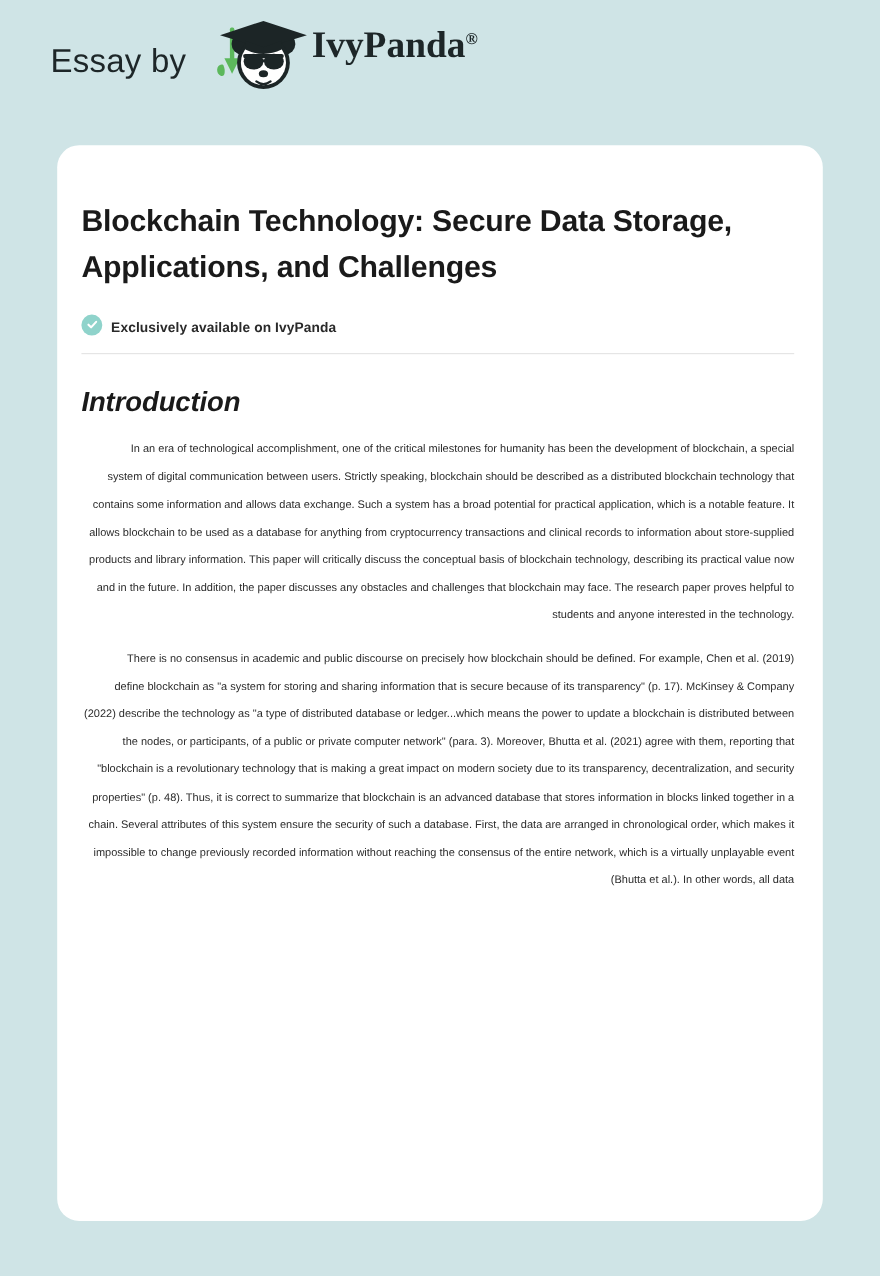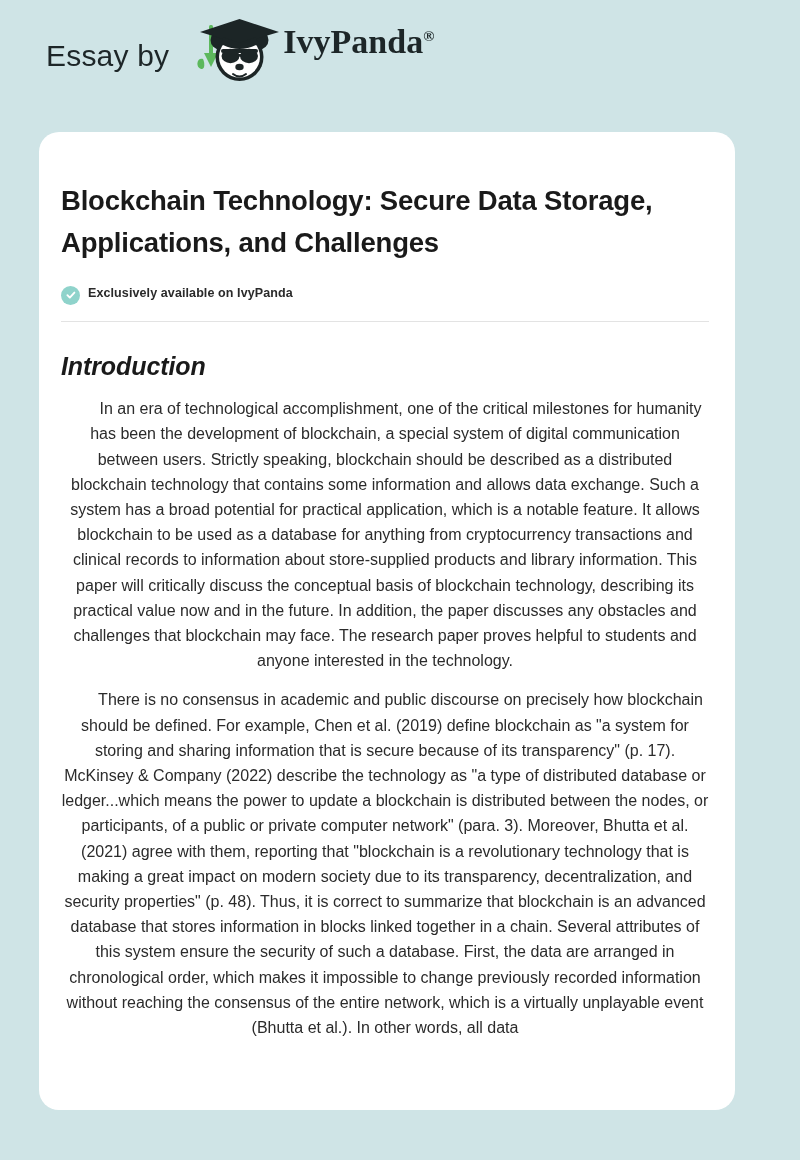--- a/index.html
+++ b/index.html
@@ -58,21 +58,21 @@
   }
   .brand-wordmark sup {
     font-size: 15px;
     vertical-align: super;
     line-height: 0;
   }
 
   
   .doc-card {
     position: absolute;
-    left: 39px;
+    left: 52px;
     top: 132px;
     width: 696px;
     height: 978px;
     background: #ffffff;
     border-radius: 20px;
     box-sizing: border-box;
     padding: 30px 26px 0 22px;
     overflow: hidden;
   }
   .doc-inner {
@@ -83,21 +83,21 @@
     font-size: 27.5px;
     font-weight: bold;
     color: #1a1a1a;
     line-height: 1.52;
     margin: 18px 0 0 0;
     letter-spacing: -0.2px;
   }
 
   .exclusive-row {
     display: flex;
-    align-items: flex-start;
+    align-items: flex-end;
     margin-top: 22px;
   }
   .check-badge {
     width: 19px;
     height: 19px;
     border-radius: 50%;
     background: #8fd3cb;
     display: flex;
     align-items: center;
     justify-content: center;
@@ -123,26 +123,26 @@
     font-size: 25px;
     font-weight: bold;
     color: #1a1a1a;
     margin: 28px 0 0 0;
     line-height: 1.3;
     letter-spacing: -0.1px;
     font-style: italic;
   }
 
   .body-par {
-    font-size: 16px;
+    font-size: 10px;
     color: #2b2b2b;
     line-height: 25.2px;
     margin: 14px 0 0 0;
     text-indent: 31px;
-    text-align: center;
+    text-align: right;
   }
 </style>
 </head>
 <body>
 
 <div class="page">
 
   <div class="brand-bar">
     <span class="brand-essay-by">Essay by</span>
 

